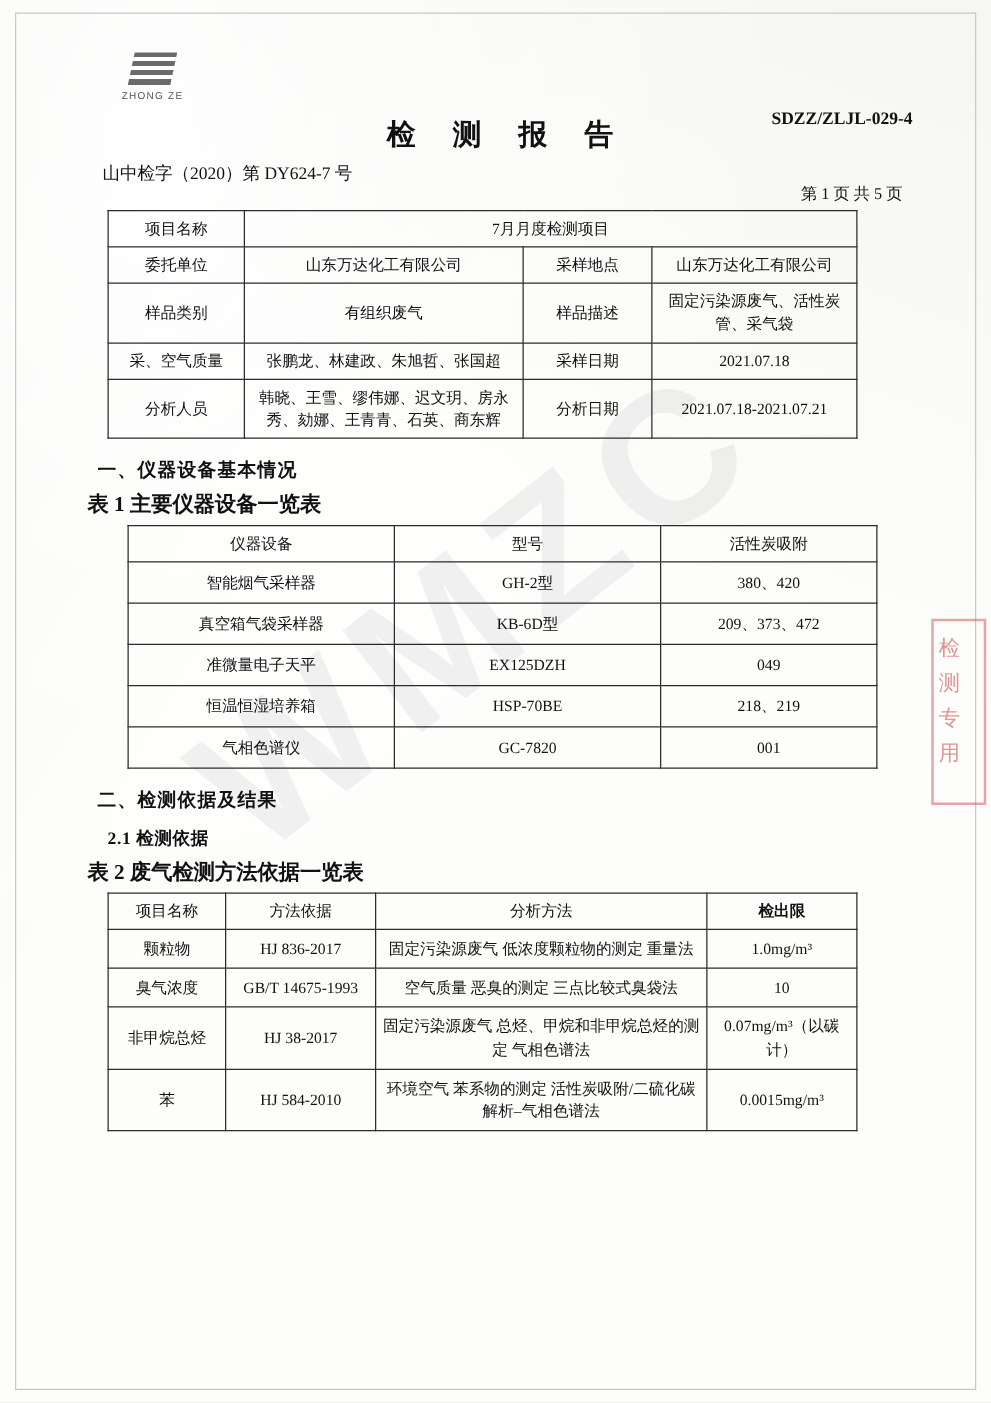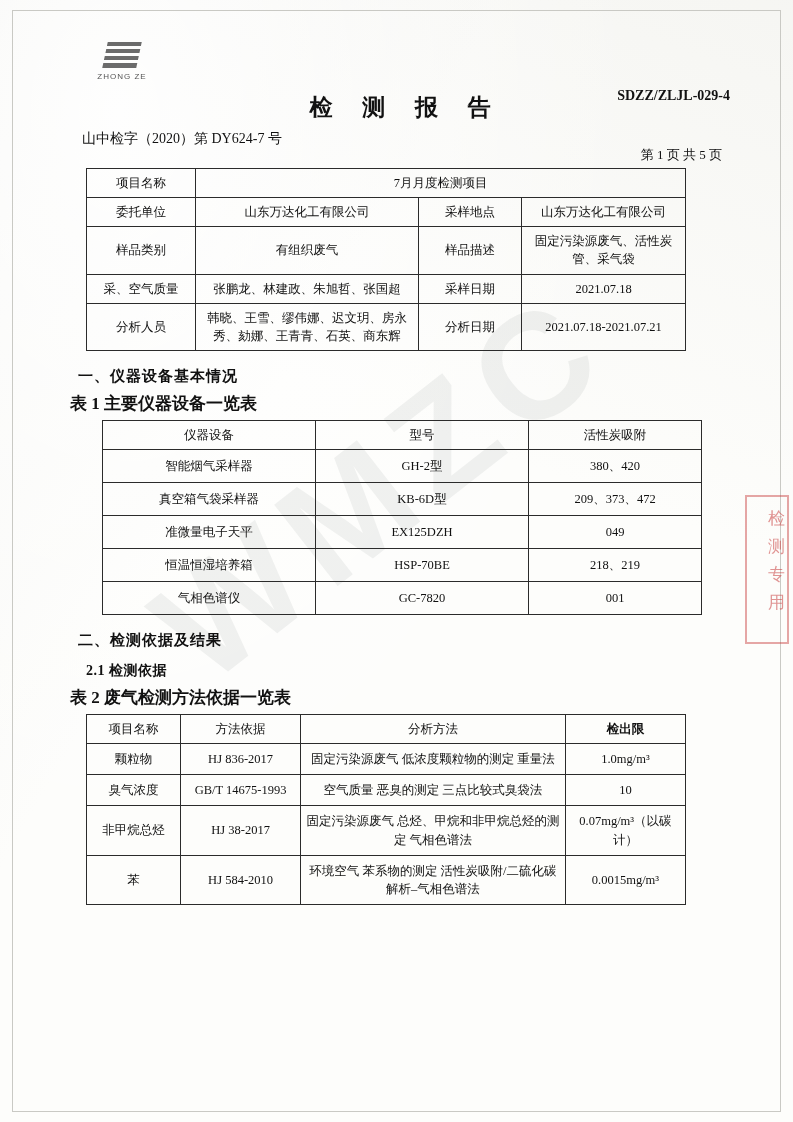--- a/index.html
+++ b/index.html
@@ -189,21 +189,21 @@
     white-space: nowrap;
   }
   .wm-stamp {
     position: absolute;
     right: 8px;
     top: 505px;
     width: 34px;
     color: rgba(200,60,60,0.55);
     font-size: 17px;
     line-height: 28px;
-    text-align: right;
+    text-align: left;
     pointer-events: none;
   }
   .wm-stamp-border {
     position: absolute;
     right: 4px;
     top: 495px;
     width: 40px;
     height: 145px;
     border: 2px solid rgba(200,60,60,0.45);
     pointer-events: none;

